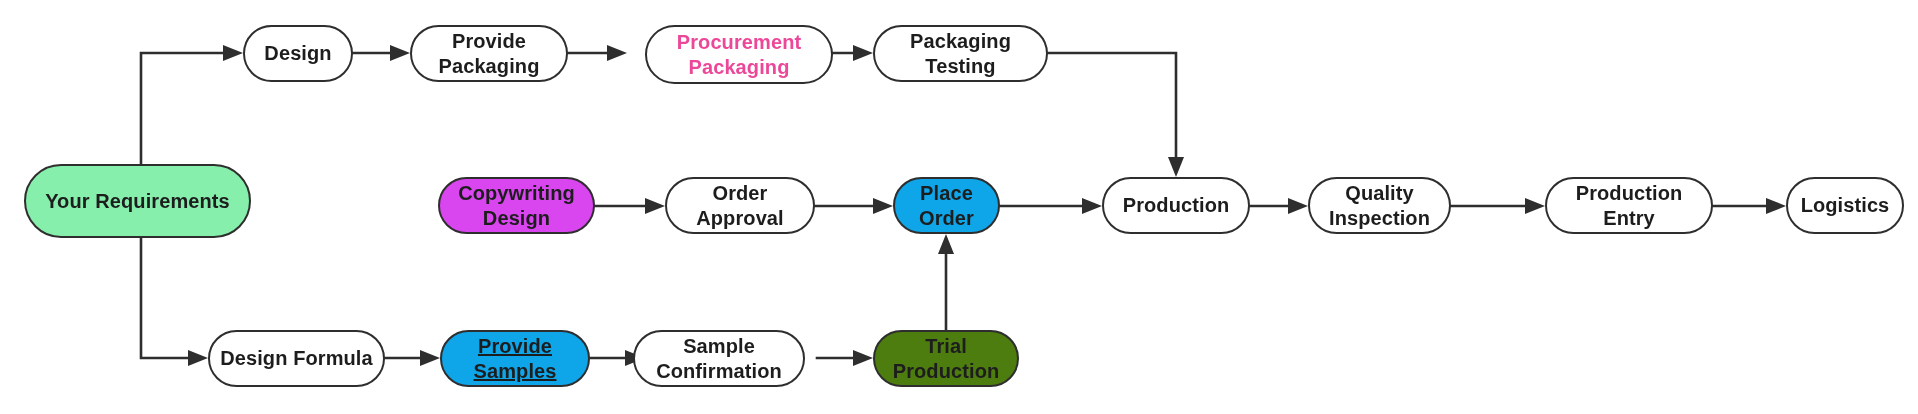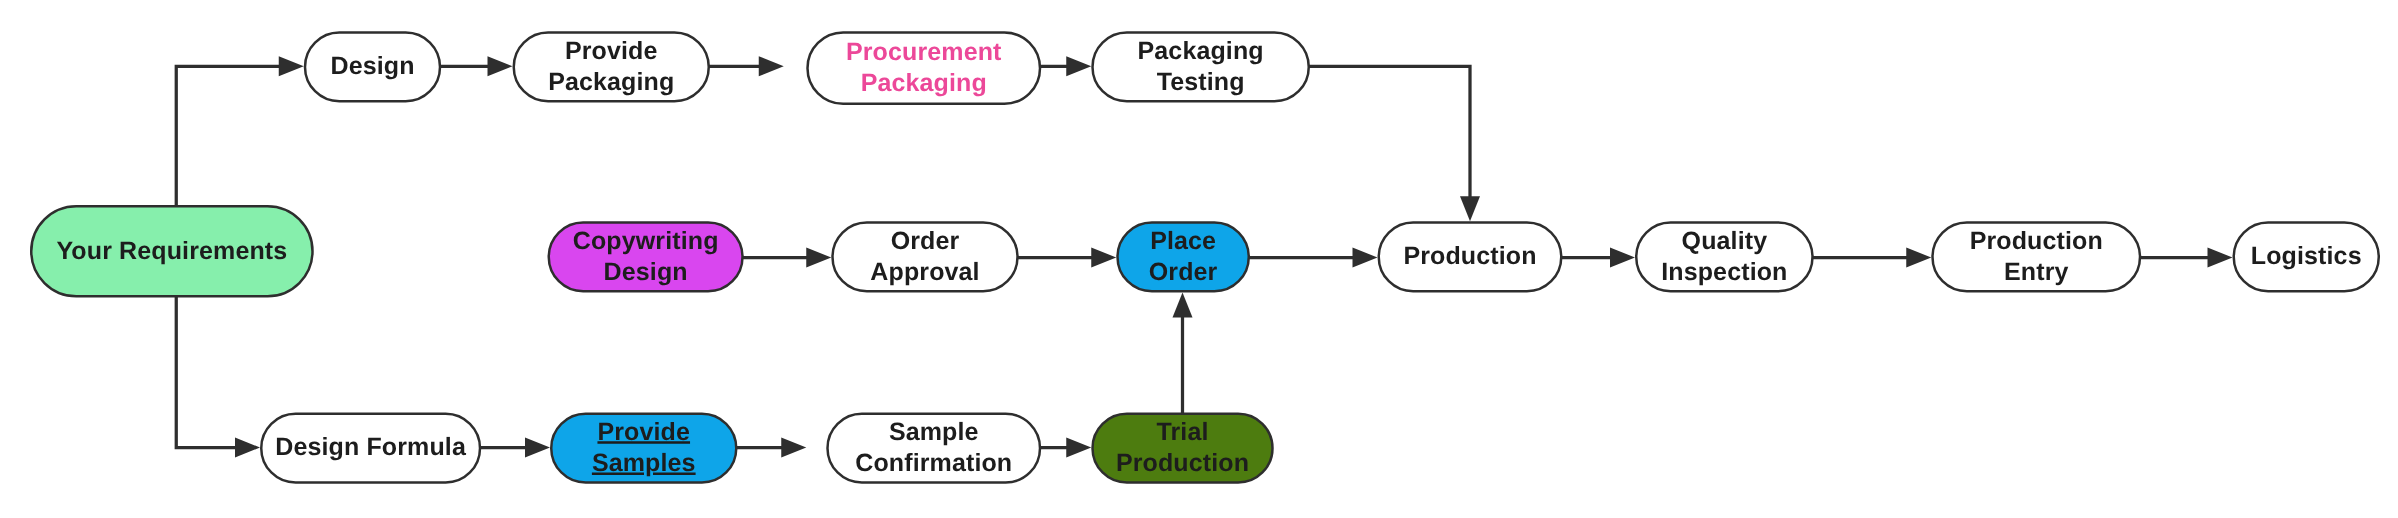--- a/index.html
+++ b/index.html
@@ -157,19 +157,19 @@
 Order</span></div>
       <div class="node" style="left: 1102px; top: 177px; width: 148px; height: 57px; background: rgb(255, 255, 255); border-color: rgb(46, 46, 46); color: rgb(29, 29, 29);"><span class="node-label">Production</span></div>
       <div class="node" style="left: 1308px; top: 177px; width: 143px; height: 57px; background: rgb(255, 255, 255); border-color: rgb(46, 46, 46); color: rgb(29, 29, 29);"><span class="node-label">Quality
 Inspection</span></div>
       <div class="node" style="left: 1545px; top: 177px; width: 168px; height: 57px; background: rgb(255, 255, 255); border-color: rgb(46, 46, 46); color: rgb(29, 29, 29);"><span class="node-label">Production
 Entry</span></div>
       <div class="node" style="left: 1786px; top: 177px; width: 118px; height: 57px; background: rgb(255, 255, 255); border-color: rgb(46, 46, 46); color: rgb(29, 29, 29);"><span class="node-label">Logistics</span></div>
       <div class="node" style="left: 208px; top: 330px; width: 177px; height: 57px; background: rgb(255, 255, 255); border-color: rgb(46, 46, 46); color: rgb(29, 29, 29);"><span class="node-label">Design Formula</span></div>
       <div class="node" style="left: 440px; top: 330px; width: 150px; height: 57px; background: #0ea5e9; border-color: rgb(46, 46, 46); color: rgb(29, 29, 29); text-decoration: underline;"><span class="node-label">Provide
 Samples</span></div>
-      <div class="node" style="left: 661px; top: 330px; width: 172px; height: 57px; background: rgb(255, 255, 255); border-color: rgb(46, 46, 46); color: rgb(29, 29, 29);"><span class="node-label">Sample
+      <div class="node" style="left: 633px; top: 330px; width: 172px; height: 57px; background: rgb(255, 255, 255); border-color: rgb(46, 46, 46); color: rgb(29, 29, 29);"><span class="node-label">Sample
 Confirmation</span></div>
       <div class="node" style="left: 873px; top: 330px; width: 146px; height: 57px; background: #4d7c0f; border-color: rgb(46, 46, 46); color: rgb(29, 29, 29);"><span class="node-label">Trial
 Production</span></div>
     </div>
 
 </div>
 
 </body></html>

